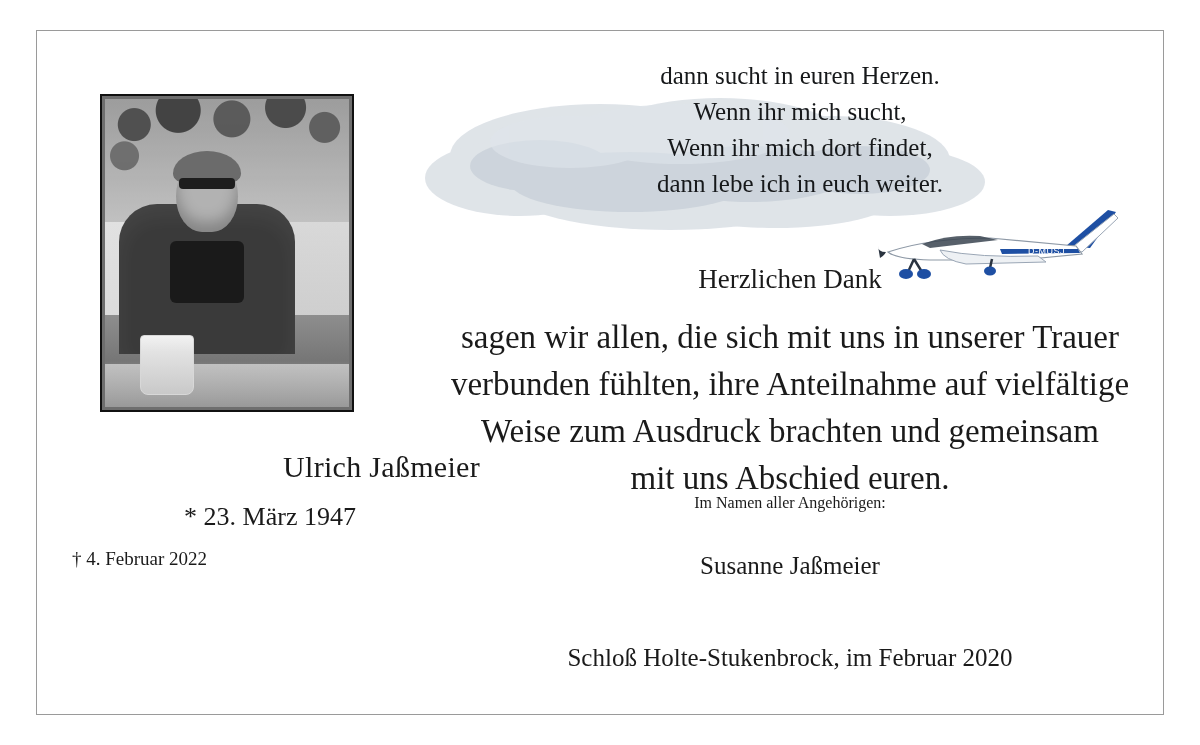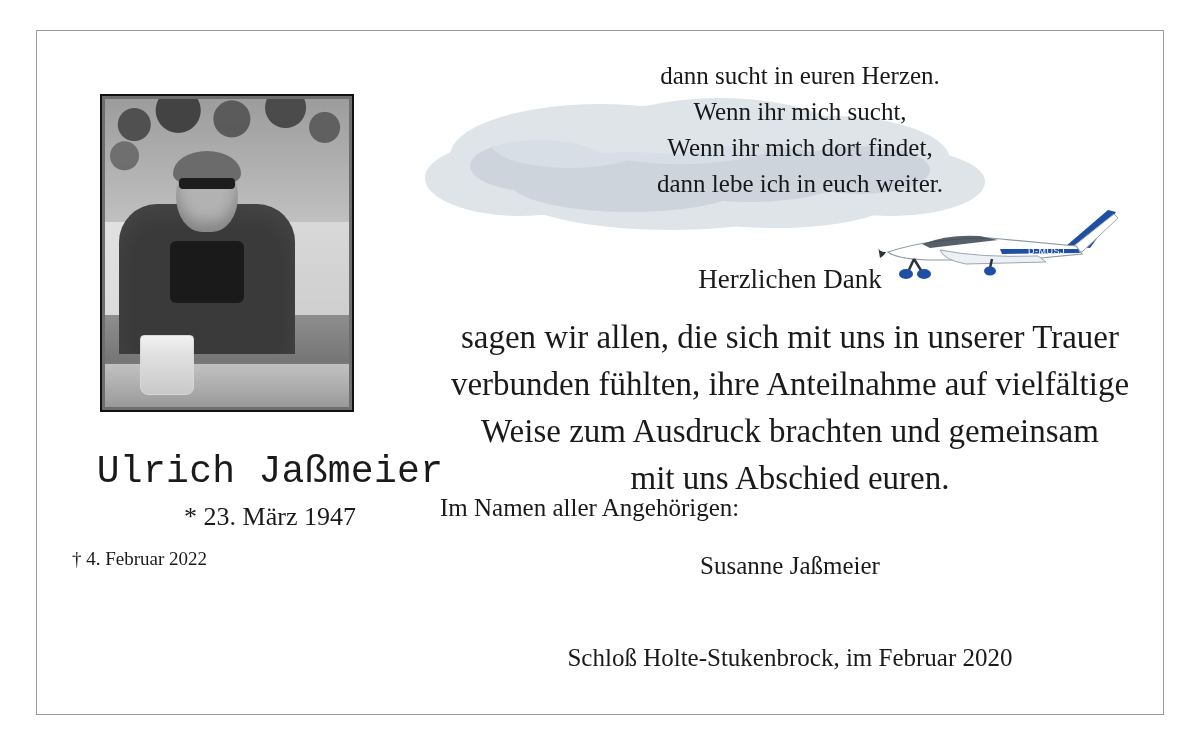--- a/index.html
+++ b/index.html
@@ -128,24 +128,23 @@
   }
   .ph-table {
     position: absolute; left: 0; bottom: 0; width: 100%; height: 14%;
     background: linear-gradient(180deg, rgba(210,210,210,.8), rgba(150,150,150,.9));
   }
 
   .deceased-name {
     position: absolute;
     left: 0; top: 380px;
     width: 420px;
-    text-align: center;
-    font-size: 38px;
+    text-align: right;
+    font-size: 30px;
     letter-spacing: .3px;
-    font-family: Liberation Mono, monospace;
   }
   .birth-line {
     position: absolute;
     left: 0; top: 432px;
     width: 420px;
     text-align: center;
     font-size: 26px;
   }
   .death-line {
     position: absolute;
@@ -210,22 +209,22 @@
     font-size: 33px;
     line-height: 1.42;
     margin-top: 12px;
   }
 
   .behalf {
     position: absolute;
     left: 10px;
     top: 450px;
     width: 700px;
-    text-align: left;
-    font-size: 25px;
+    text-align: center;
+    font-size: 16px;
   }
   .signer {
     position: absolute;
     left: 10px;
     top: 508px;
     width: 700px;
     text-align: center;
     font-size: 25px;
   }
   .place-date {

